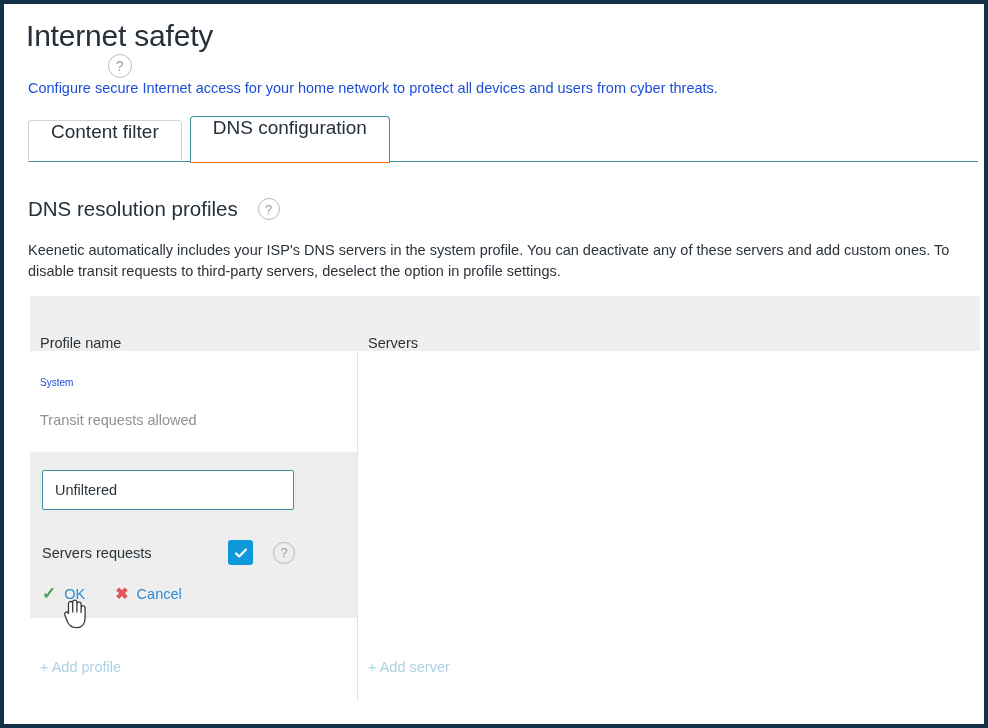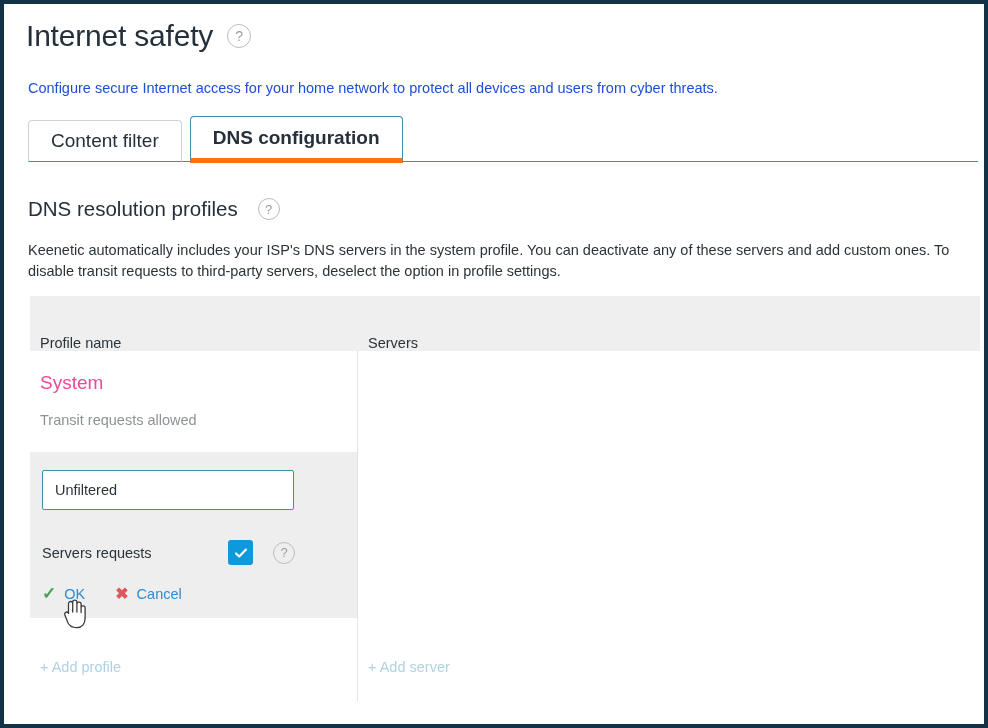--- a/index.html
+++ b/index.html
@@ -31,21 +31,21 @@
     overflow: hidden;
   }
 
   
   .page-title-row {
     position: absolute;
     left: 22px;
     top: 14px;
     display: flex;
     align-items: center;
-    gap: 14px;
+    flex-direction: column;
   }
   .page-title {
     font-size: 30px;
     line-height: 36px;
     font-weight: 400;
     color: #25303b;
     letter-spacing: -0.2px;
     white-space: nowrap;
   }
   .help-circle {
@@ -99,42 +99,41 @@
     height: 1px;
     background: #3f8fa5;
     z-index: 0;
   }
   .tab {
     position: relative;
     z-index: 1;
     height: 46px;
     padding: 0 22px;
     display: flex;
-    align-items: center;
+    align-items: flex-start;
     font-size: 19px;
     color: #25303b;
     background: #ffffff;
     border: 1px solid #3f8fa5;
     border-top-left-radius: 4px;
     border-top-right-radius: 4px;
     cursor: pointer;
     white-space: nowrap;
   }
   .tab.inactive {
     height: 42px;
     border-bottom: 1px solid #3f8fa5;
     margin-right: 8px;
     border-color: #cdd4d8;
     border-bottom-color: #3f8fa5;
   }
   .tab.active {
     height: 47px;
-    border-bottom: 5px solid #f97316;
+    border-bottom: 1px solid #f97316;
     margin-bottom: -1px;
-    font-weight: bold;
   }
 
   
   .section-title-row {
     position: absolute;
     left: 24px;
     top: 192px;
     display: flex;
     align-items: center;
     gap: 20px;
@@ -188,22 +187,22 @@
   }
   .tcol-right {
     position: relative;
     flex: 1 1 auto;
   }
 
   .row-static {
     padding: 22px 10px 0 10px;
   }
   .row-title {
-    font-size: 19px;
-    color: #ec4899;
+    font-size: 10px;
+    color: #1d4ed8;
     line-height: 20px;
   }
   .row-sub {
     margin-top: 17px;
     font-size: 14.5px;
     color: #8d9295;
     line-height: 20px;
   }
 
   

